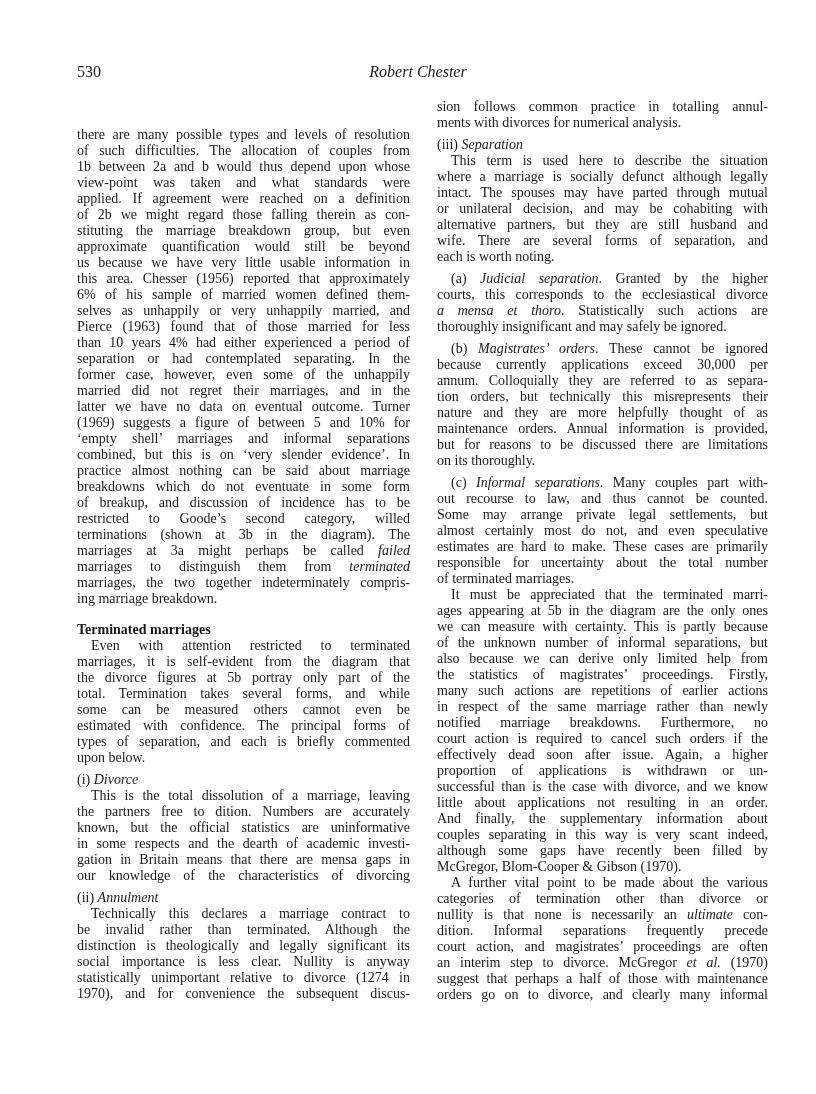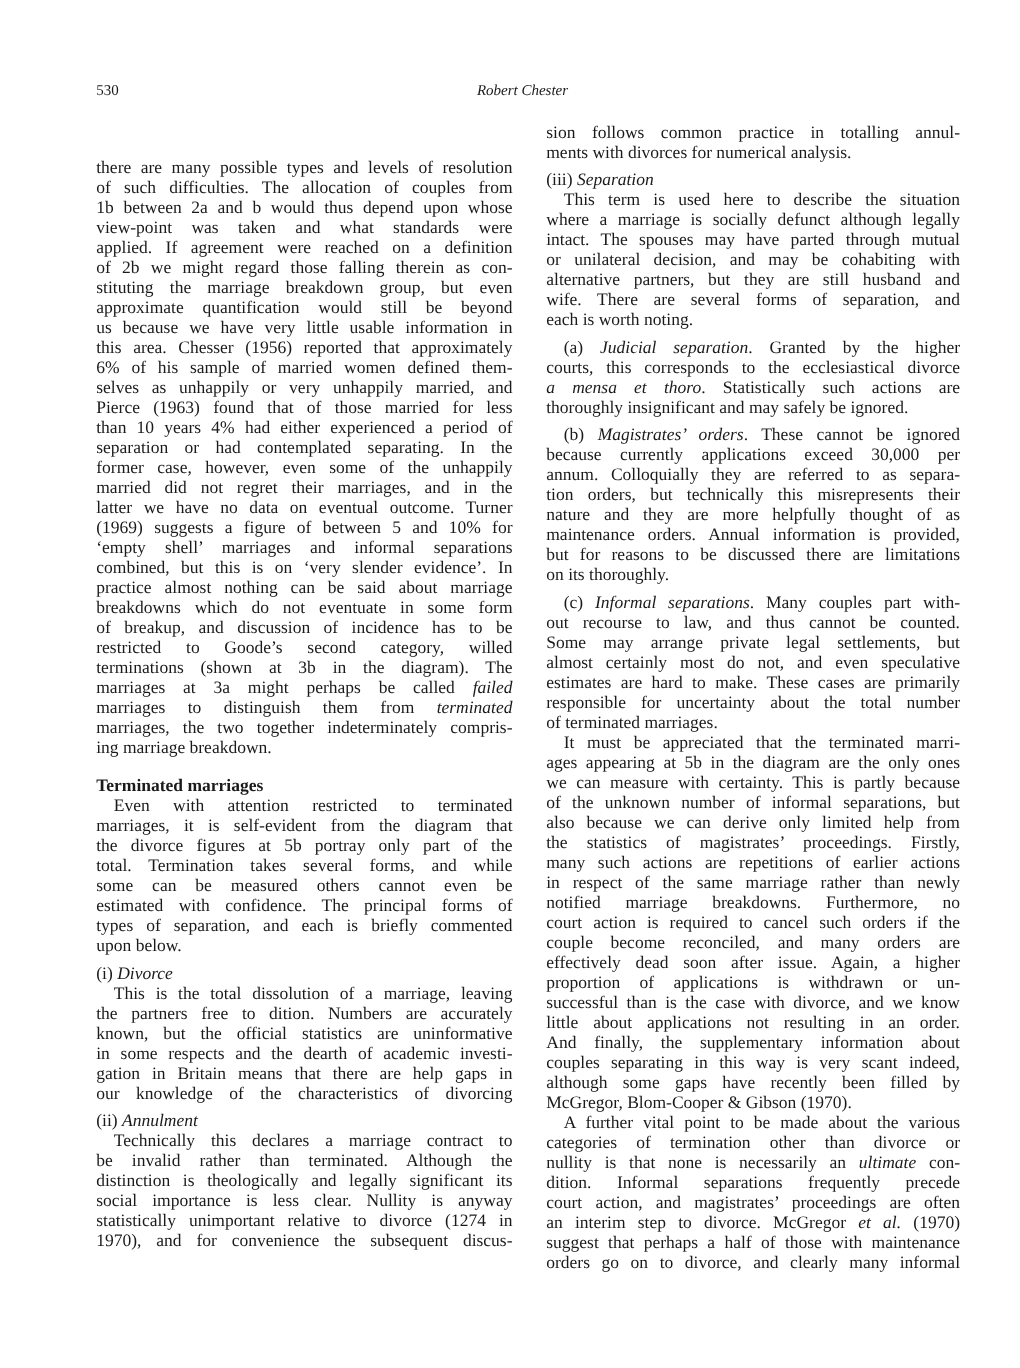--- a/index.html
+++ b/index.html
@@ -1,18 +1,18 @@
 <!DOCTYPE html>
 <html><head>
 <meta charset="utf-8">
 <style>
   html, body { margin: 0; padding: 0; background: #ffffff; }
   body { width: 816px; height: 1094px; position: relative; overflow: hidden;
          font-family: "Liberation Serif", serif; color: #1a1a1a; }
-  .hdr { position: absolute; top: 64px; font-size: 12px; line-height: 16px; }
+  .hdr { position: absolute; top: 64px; font-size: 16px; line-height: 16px; }
   .pagenum { left: 77px; }
   .runhead { left: 10px; width: 816px; text-align: center; font-style: italic; }
   .col { position: absolute; top: 99px; width: 333px; font-size: 14px; line-height: 16px; }
   .col.left { left: 77px; margin-top: 28px; }
   .col.right { left: 437px; width: 331px; }
   .ln { display: block; white-space: nowrap; text-align: justify; text-align-last: justify; height: 16px; overflow: visible; }
   .ln.end { text-align-last: left; }
   .ind { text-indent: 14px; }
   .gap { height: 6px; }
   .gap-lg { height: 15px; }
@@ -73,21 +73,21 @@
       <span class="ln">types of separation, and each is briefly commented</span>
       <span class="ln end">upon below.</span>
     </div>
   <div class="gap"></div>
   <span class="ln sub"><span>(i) </span><i>Divorce</i></span>
   <div id="lp3">
       <span class="ln ind">This is the total dissolution of a marriage, leaving</span>
       <span class="ln">the partners free to dition. Numbers are accurately</span>
       <span class="ln">known, but the official statistics are uninformative</span>
       <span class="ln">in some respects and the dearth of academic investi-</span>
-      <span class="ln">gation in Britain means that there are help gaps in</span>
+      <span class="ln">gation in Britain means that there are mensa gaps in</span>
       <span class="ln">our knowledge of the characteristics of divorcing</span>
     </div>
   <div class="gap"></div>
   <span class="ln sub"><span>(ii) </span><i>Annulment</i></span>
   <div id="lp4">
       <span class="ln ind">Technically this declares a marriage contract to</span>
       <span class="ln">be invalid rather than terminated. Although the</span>
       <span class="ln">distinction is theologically and legally significant its</span>
       <span class="ln">social importance is less clear. Nullity is anyway</span>
       <span class="ln">statistically unimportant relative to divorce (1274 in</span>
@@ -141,21 +141,20 @@
       <span class="ln ind">It must be appreciated that the terminated marri-</span>
       <span class="ln">ages appearing at 5b in the diagram are the only ones</span>
       <span class="ln">we can measure with certainty. This is partly because</span>
       <span class="ln">of the unknown number of informal separations, but</span>
       <span class="ln">also because we can derive only limited help from</span>
       <span class="ln">the statistics of magistrates’ proceedings. Firstly,</span>
       <span class="ln">many such actions are repetitions of earlier actions</span>
       <span class="ln">in respect of the same marriage rather than newly</span>
       <span class="ln">notified marriage breakdowns. Furthermore, no</span>
       <span class="ln">court action is required to cancel such orders if the</span>
-      <span class="ln">couple become reconciled, and many orders are</span>
       <span class="ln">effectively dead soon after issue. Again, a higher</span>
       <span class="ln">proportion of applications is withdrawn or un-</span>
       <span class="ln">successful than is the case with divorce, and we know</span>
       <span class="ln">little about applications not resulting in an order.</span>
       <span class="ln">And finally, the supplementary information about</span>
       <span class="ln">couples separating in this way is very scant indeed,</span>
       <span class="ln">although some gaps have recently been filled by</span>
       <span class="ln end">McGregor, Blom-Cooper &amp; Gibson (1970).</span>
     </div>
   <div id="rp4a">

